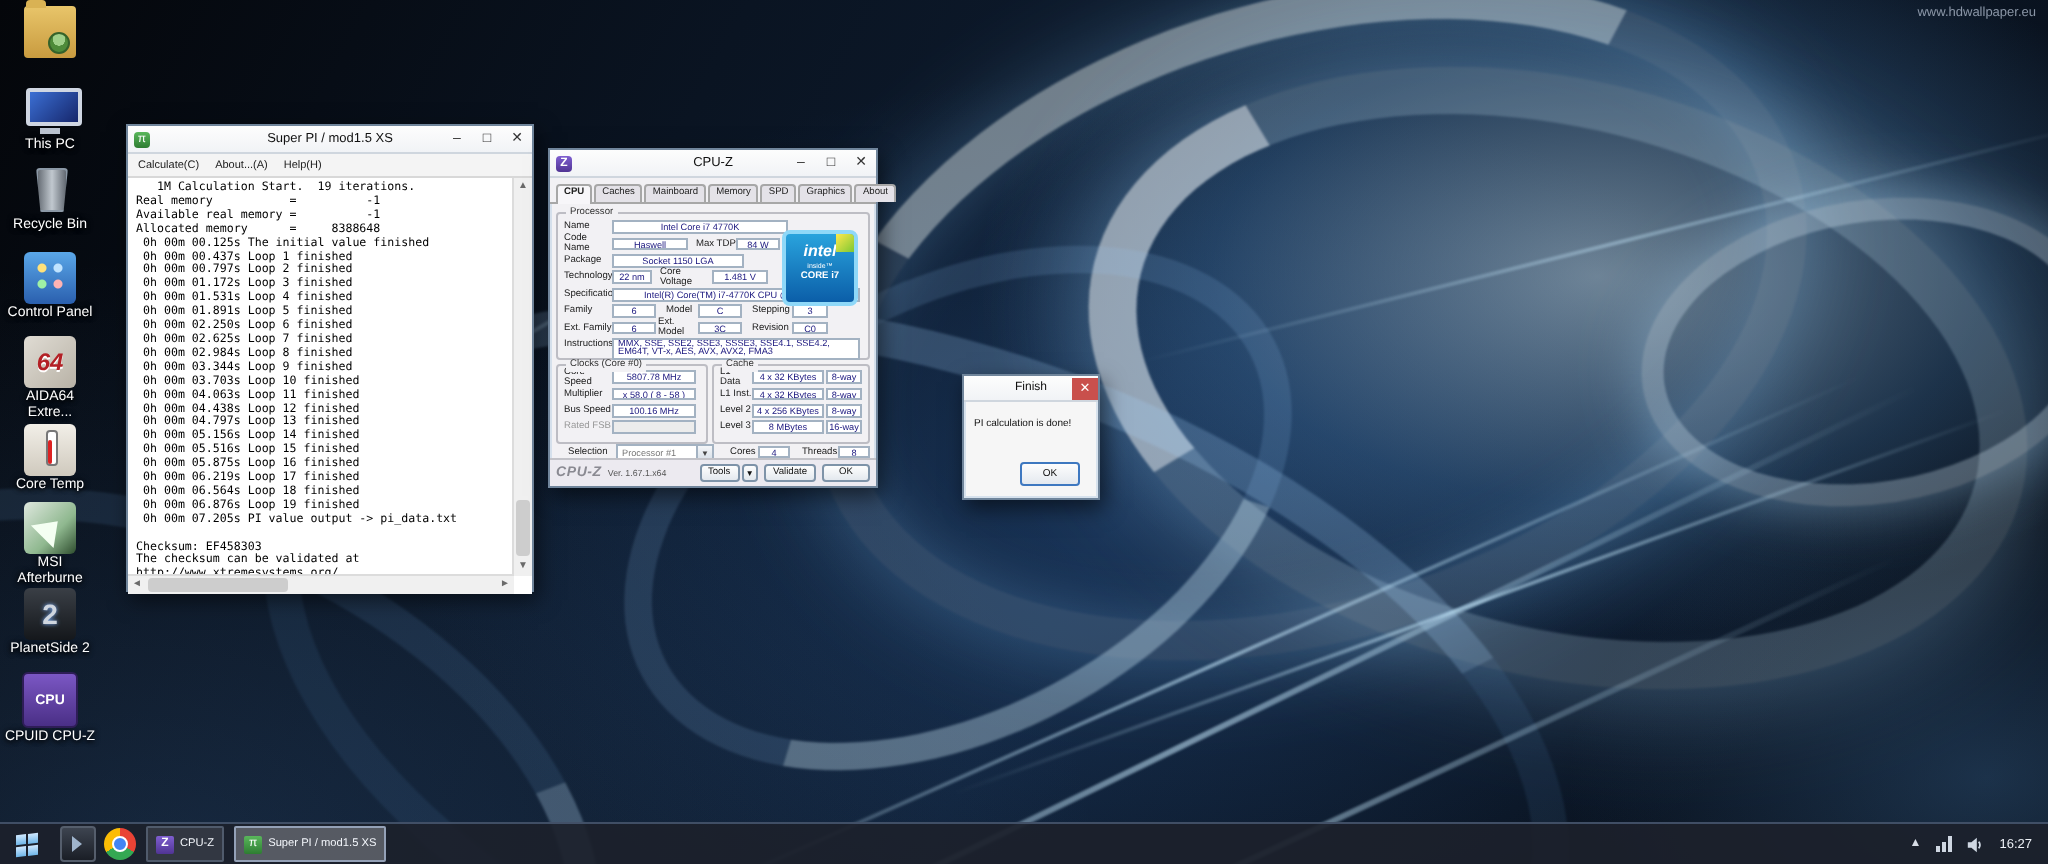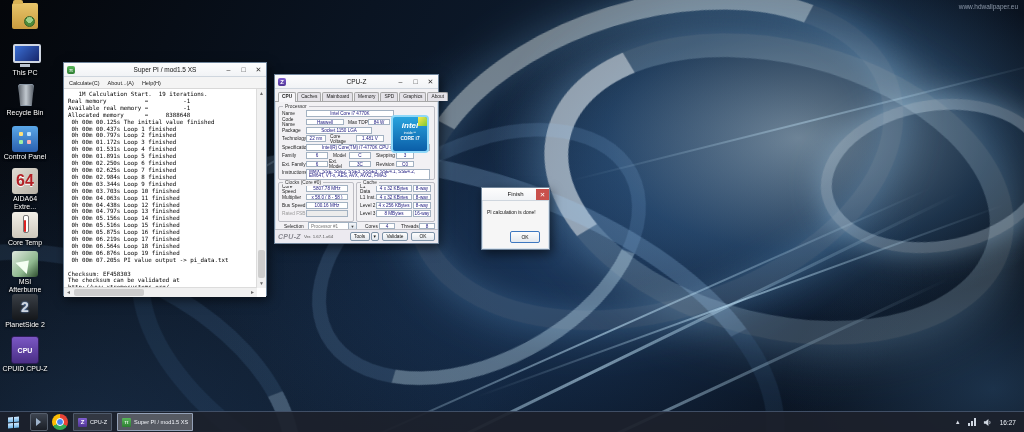--- a/index.html
+++ b/index.html
@@ -46,21 +46,21 @@
   .art-pc .scr{position:absolute;left:1px;top:2px;width:24px;height:15px;background:linear-gradient(135deg,#3b6fd4,#16266b);border:2px solid #cfd6e2;border-radius:2px;}
   .art-pc .base{position:absolute;left:8px;bottom:1px;width:10px;height:3px;background:#b9c2cf;}
   .art-bin{position:absolute;left:6px;top:2px;width:14px;height:20px;background:linear-gradient(90deg,rgba(200,210,220,.5),rgba(240,248,255,.8),rgba(190,200,212,.5));border:1px solid #8b98a6;border-radius:2px 2px 3px 3px;clip-path:polygon(0 0,100% 0,86% 100%,14% 100%);}
   .art-cpl{background:linear-gradient(#5aa7e8,#2a5fae);border-radius:3px;}
   .art-cpl .grid{position:absolute;inset:5px;background:
       radial-gradient(circle 2px at 4px 3px,#ffe17a 2px,transparent 2.5px),
       radial-gradient(circle 2px at 12px 3px,#bfe3ff 2px,transparent 2.5px),
       radial-gradient(circle 2px at 4px 11px,#9ff0a5 2px,transparent 2.5px),
       radial-gradient(circle 2px at 12px 11px,#ffb3b3 2px,transparent 2.5px);}
   .art-aida{background:linear-gradient(135deg,#e0dcd4,#b8b2a6);border-radius:3px;display:flex;align-items:center;justify-content:center;}
-  .art-aida .g{font-size:16px;font-weight:bold;color:#b32025;text-shadow:0 1px 0 #fff;}
+  .art-aida .g{font-size:12px;font-weight:bold;color:#b32025;font-style:italic;text-shadow:0 1px 0 #fff;}
   .art-coretemp{background:linear-gradient(#f2efe8,#cfc9bd);border-radius:3px;}
   .art-coretemp .therm{position:absolute;left:11px;top:3px;width:4px;height:16px;background:#fff;border:1px solid #777;border-radius:2px;}
   .art-coretemp .merc{position:absolute;left:12px;top:8px;width:2px;height:12px;background:#d22;border-radius:1px;}
   .art-msi{background:linear-gradient(135deg,#dfe8df,#8fb88f 60%,#2e4d2e);border-radius:3px;}
   .art-msi .jet{position:absolute;left:5px;top:8px;width:0;height:0;border-left:8px solid transparent;border-right:8px solid transparent;border-bottom:11px solid #f4fff2;transform:rotate(45deg);}
   .art-ps2{background:linear-gradient(#3a3f46,#14171b);border-radius:3px;display:flex;align-items:center;justify-content:center;}
   .art-ps2 .g{font-size:14px;font-weight:bold;color:#cfd6df;text-shadow:0 0 2px #7fb4ff;}
   .art-cpuz{background:linear-gradient(#7b57c4,#4a2f86);border-radius:3px;display:flex;align-items:center;justify-content:center;border:1px solid #2e1d57;}
   .art-cpuz .g{font-size:7px;font-weight:bold;color:#fff;}
 

